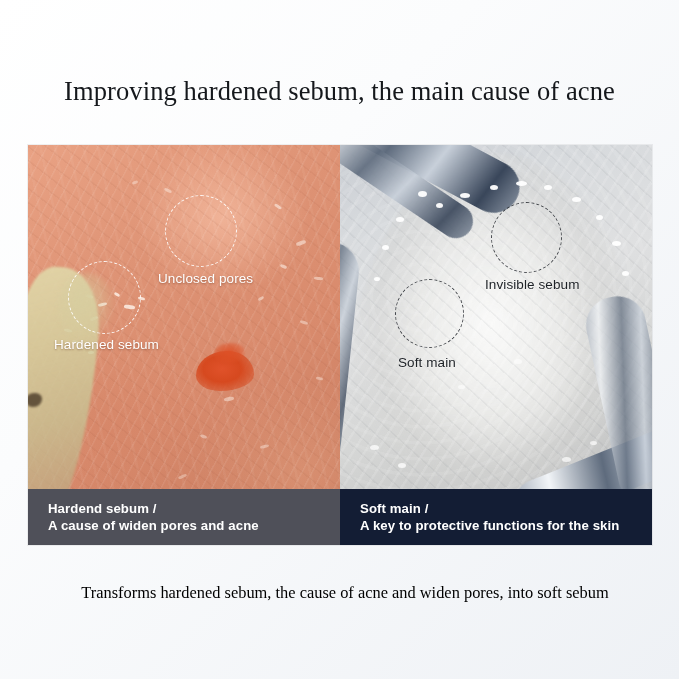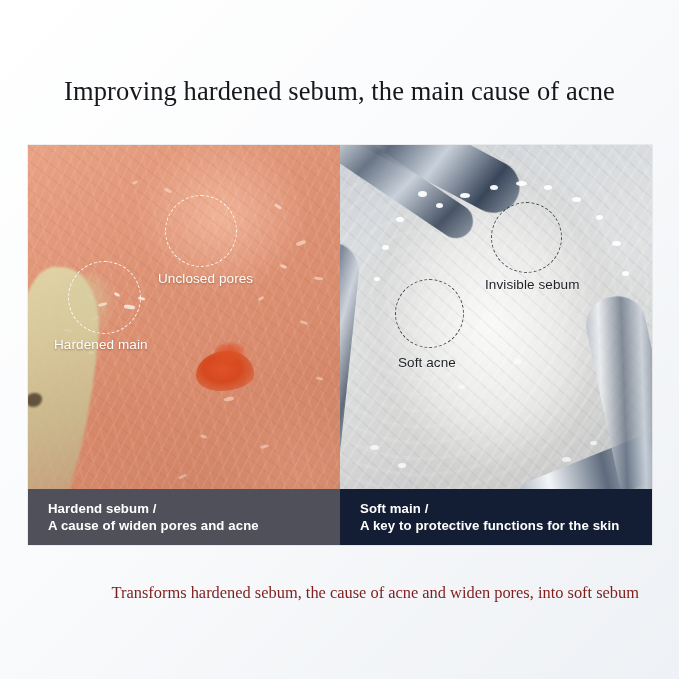--- a/index.html
+++ b/index.html
@@ -123,23 +123,23 @@
   .caption.left{background:#4f5059;}
   .caption.right{background:#131d34;}
   .caption span{
     display:block;color:#fff;font-weight:700;
     font-size:13.2px;line-height:17.5px;letter-spacing:.1px;
   }
 
   
   .body-text{
     position:absolute;left:51px;right:40px;top:580px;
-    text-align:right;
+    text-align:center;
     font-family:"Liberation Serif",serif;
-    font-size:16.4px;line-height:25px;color:#7f1d1d;
+    font-size:16.4px;line-height:25px;color:#000000;
   }
   .body-text span{display:block;}
 </style>
 </head>
 <body>
 
 <div class="page">
 
   <div class="title">Improving hardened sebum, the main cause of acne</div>
 
@@ -175,21 +175,21 @@
       <div class="sebum-blob"></div>
       <div class="sebum-blob2"></div>
       <div class="sebum-dark"></div>
       <div class="redspot"></div>
       <div class="redspot2"></div>
 
       <div class="dcircle light" style="left:137px;top:50px;width:72px;height:72px;"></div>
       <div class="alabel light" style="left:130px;top:126px;">Unclosed pores</div>
 
       <div class="dcircle light" style="left:40px;top:116px;width:73px;height:73px;"></div>
-      <div class="alabel light" style="left:26px;top:192px;">Hardened main</div>
+      <div class="alabel light" style="left:26px;top:192px;">Hardened sebum</div>
 
       <div class="caption left">
         <span>Hardend sebum /</span>
         <span>A cause of widen pores and acne</span>
       </div>
     </div>
 
     <div class="panel">
       <div class="gel"></div>
       <div class="gel-dome"></div>
@@ -218,21 +218,21 @@
         <div class="spark" style="left:222px;top:312px;width:9px;height:5px;opacity:.75"></div>
         <div class="spark" style="left:250px;top:296px;width:7px;height:4px;opacity:.7"></div>
         <div class="spark" style="left:174px;top:214px;width:8px;height:5px;opacity:.6"></div>
         <div class="spark" style="left:118px;top:240px;width:7px;height:4px;opacity:.6"></div>
       </div>
 
       <div class="dcircle dark" style="left:151px;top:57px;width:71px;height:71px;"></div>
       <div class="alabel dark" style="left:145px;top:132px;">Invisible sebum</div>
 
       <div class="dcircle dark" style="left:55px;top:134px;width:69px;height:69px;"></div>
-      <div class="alabel dark" style="left:58px;top:210px;">Soft acne</div>
+      <div class="alabel dark" style="left:58px;top:210px;">Soft main</div>
 
       <div class="caption right">
         <span>Soft main  /</span>
         <span>A key to protective functions for the skin</span>
       </div>
     </div>
 
   </div>
 
   <div class="body-text">

